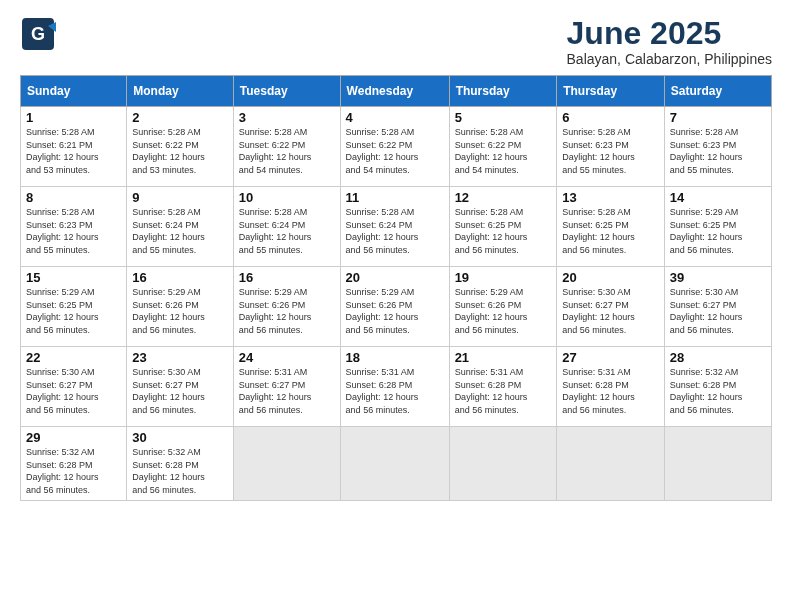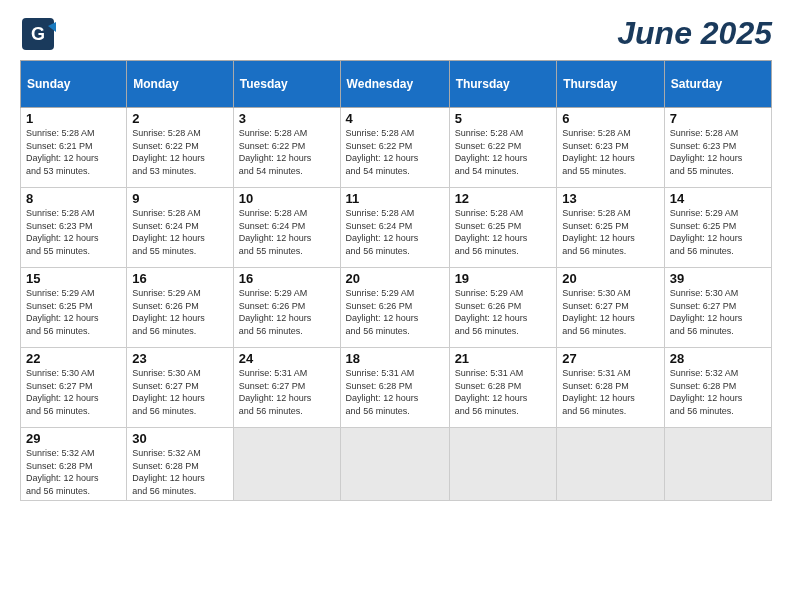--- a/index.html
+++ b/index.html
@@ -24,21 +24,20 @@
       display: flex;
       flex-direction: column;
       align-items: flex-start;
     }
     .logo-wrapper {
       display: flex;
       align-items: center;
       gap: 4px;
     }
     .title-block {
-      font-style: italic;
     }
     .main-title {
       font-size: 32px;
       font-weight: bold;
       color: #1a3a5c;
       line-height: 1.1;
     }
     .subtitle {
       font-size: 14px;
       color: #333;
@@ -46,21 +45,21 @@
     .calendar {
       width: 100%;
       border-collapse: collapse;
       margin-top: 4px;
     }
     .calendar th {
       background-color: #1a6fc4;
       color: #fff;
       font-size: 12px;
       font-weight: bold;
-      padding: 16px 6px;
+      padding: 8px 6px;
       text-align: left;
       border: 1px solid #aaa;
     }
     .calendar td {
       border: 1px solid #ccc;
       vertical-align: top;
       padding: 3px 5px;
       font-size: 9.5px;
       color: #222;
       background: #fff;
@@ -95,20 +94,21 @@
       <div class="logo-wrapper">
         <svg width="36" height="36" viewBox="0 0 36 36">
           <rect x="2" y="2" width="32" height="32" rx="4" fill="#1a3a5c"></rect>
           <text x="18" y="24" text-anchor="middle" font-size="18" font-weight="bold" fill="white" font-family="Arial">G</text>
           <polygon points="28,10 36,6 36,16" fill="#1a7abf"></polygon>
         </svg>
       </div>
     </div>
     <div class="title-block">
       <div class="main-title">June 2025</div>
+      <div class="subtitle">Balayan, Calabarzon, Philippines</div>
     </div>
   </div>
 
   <table class="calendar">
     <thead>
       <tr>
         <th>Sunday</th>
         <th>Monday</th>
         <th>Tuesday</th>
         <th>Wednesday</th>

